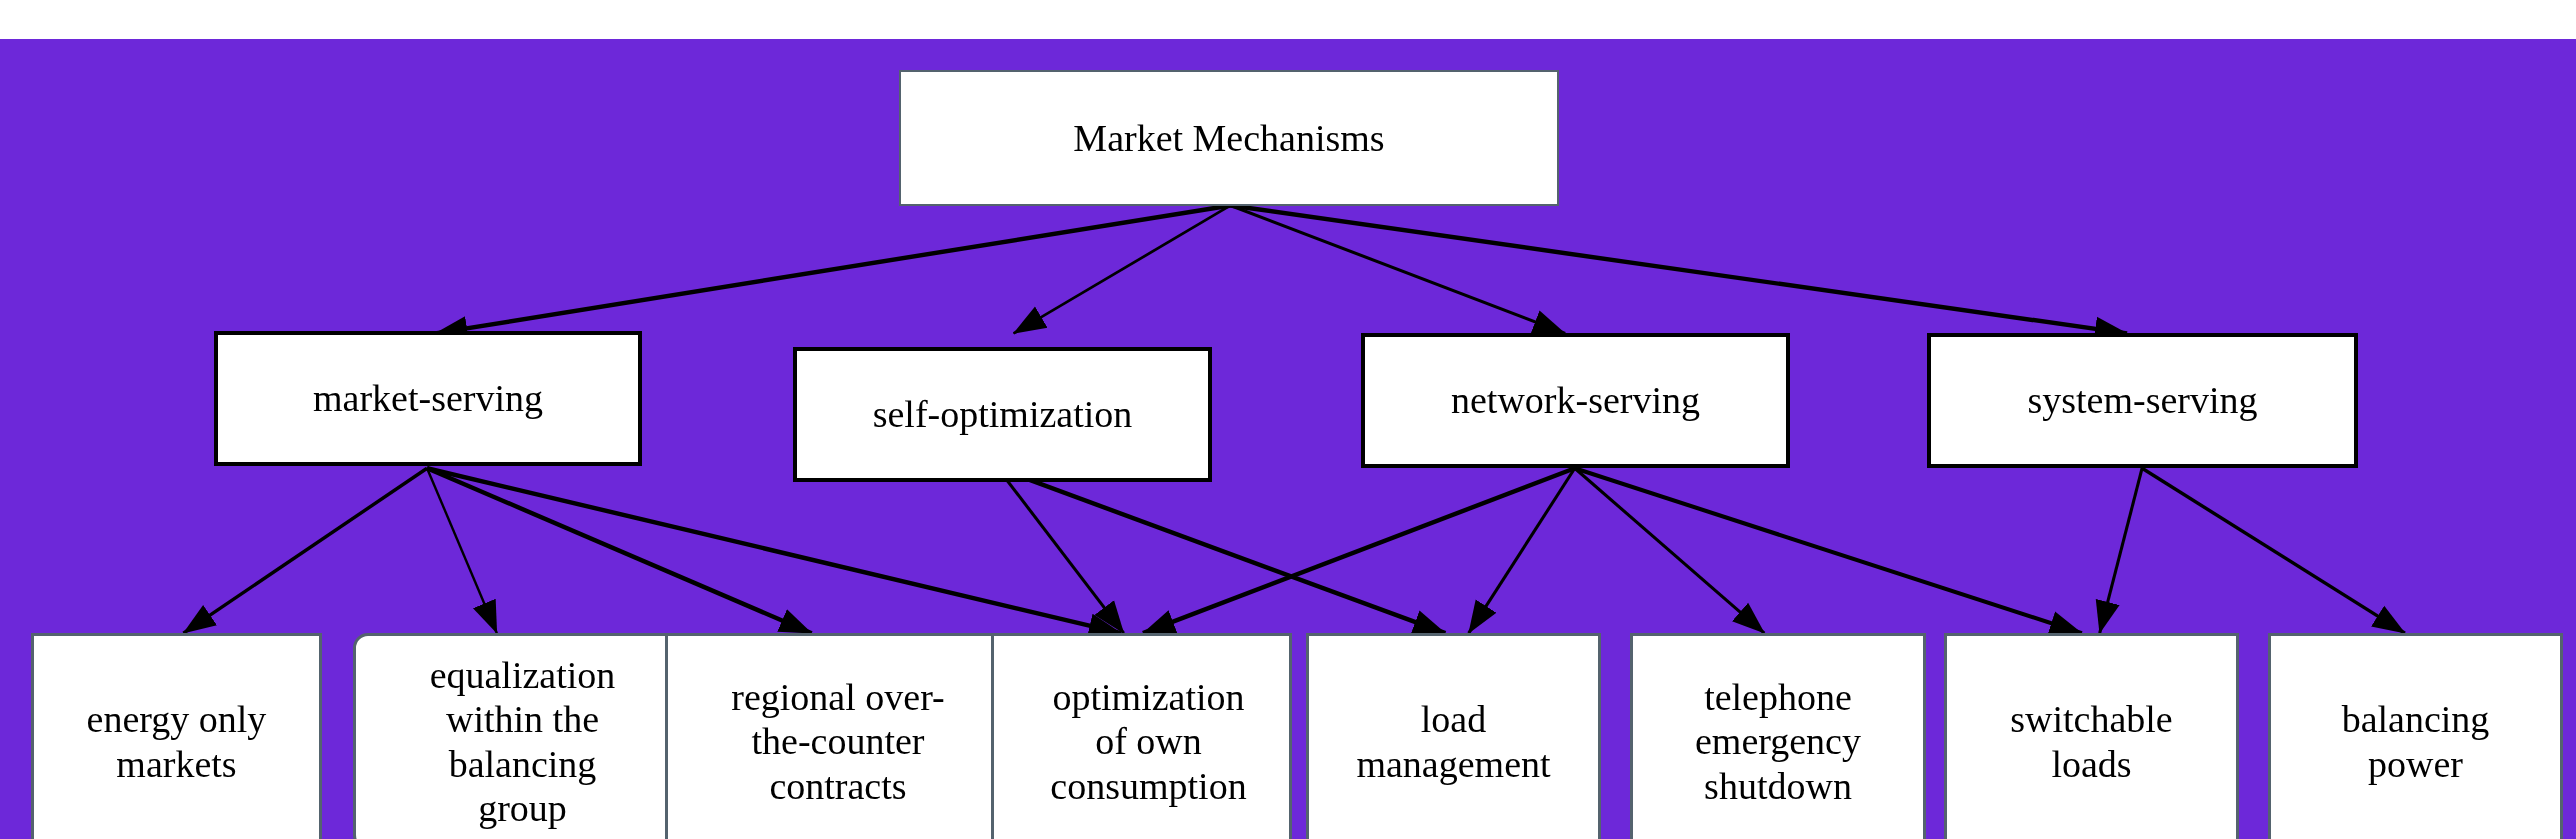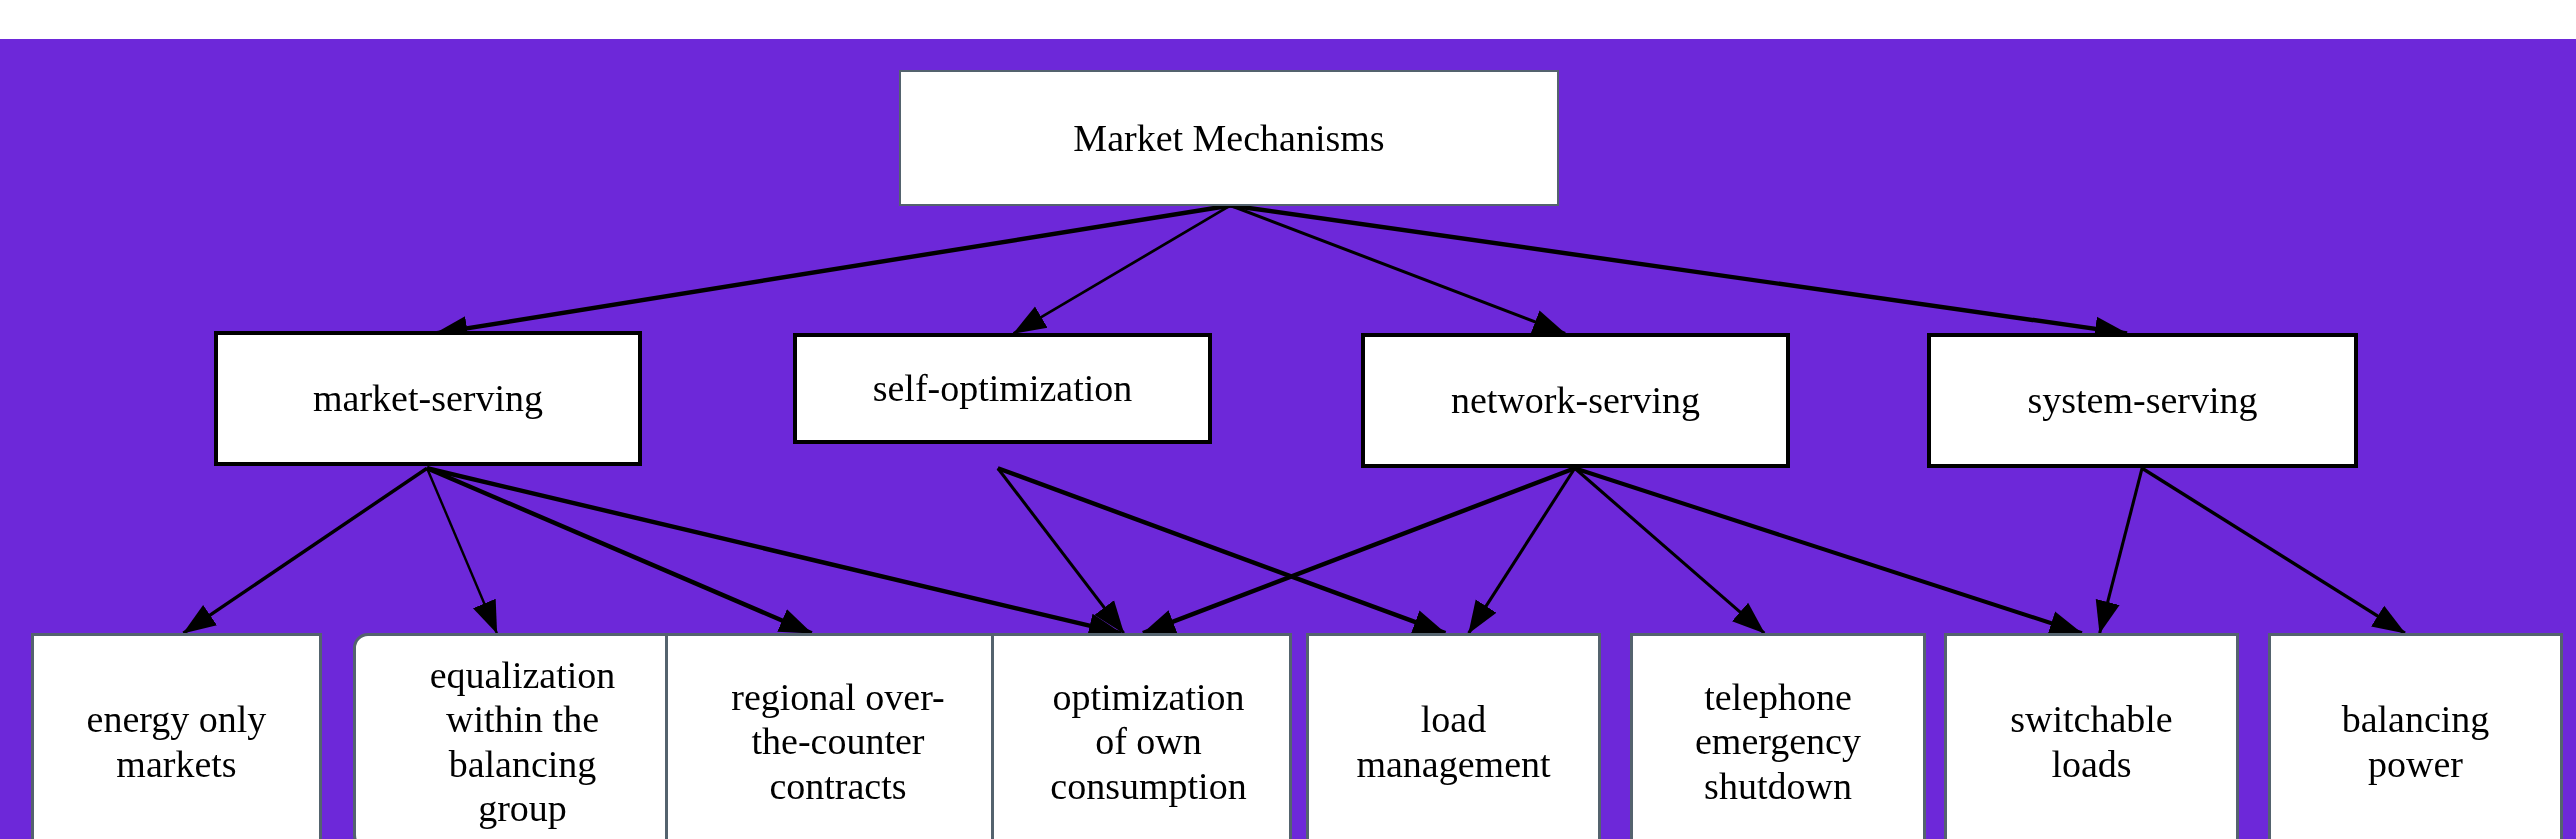--- a/index.html
+++ b/index.html
@@ -79,21 +79,21 @@
     <line class="edge" x1="3130" y1="627" x2="3514" y2="868" stroke-width="5" marker-end="url(#ah)"></line>
   </svg>
 
   <div class="box top-box" style="left:899px; top:31px; width:660px; height:136px;">
     <span class="label">Market Mechanisms</span>
   </div>
 
   <div class="box mid-box" style="left:214px; top:292px; width:428px; height:135px;">
     <span class="label">market-serving</span>
   </div>
-  <div class="box mid-box" style="left:793px; top:294px; width:419px; height:111px;">
+  <div class="box mid-box" style="left:793px; top:308px; width:419px; height:135px;">
     <span class="label">self-optimization</span>
   </div>
   <div class="box mid-box" style="left:1361px; top:294px; width:429px; height:135px;">
     <span class="label">network-serving</span>
   </div>
   <div class="box mid-box" style="left:1927px; top:294px; width:431px; height:135px;">
     <span class="label">system-serving</span>
   </div>
 
   <div class="box leaf-box" style="left:31px; top:594px; width:291px; height:217px;">

